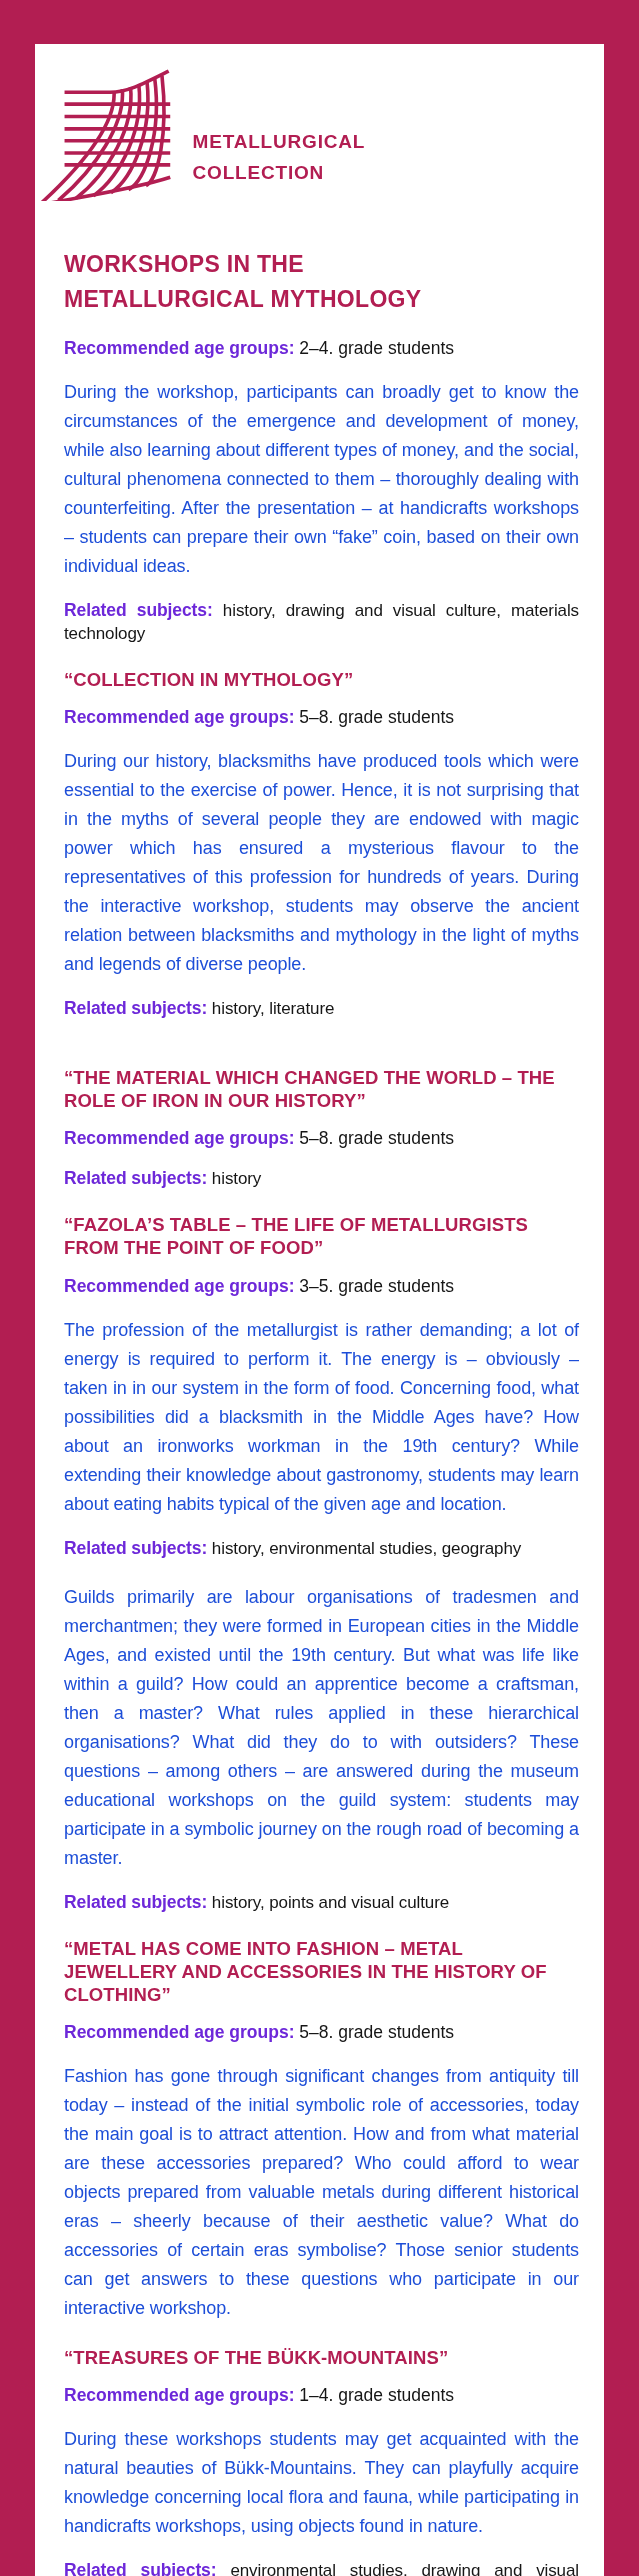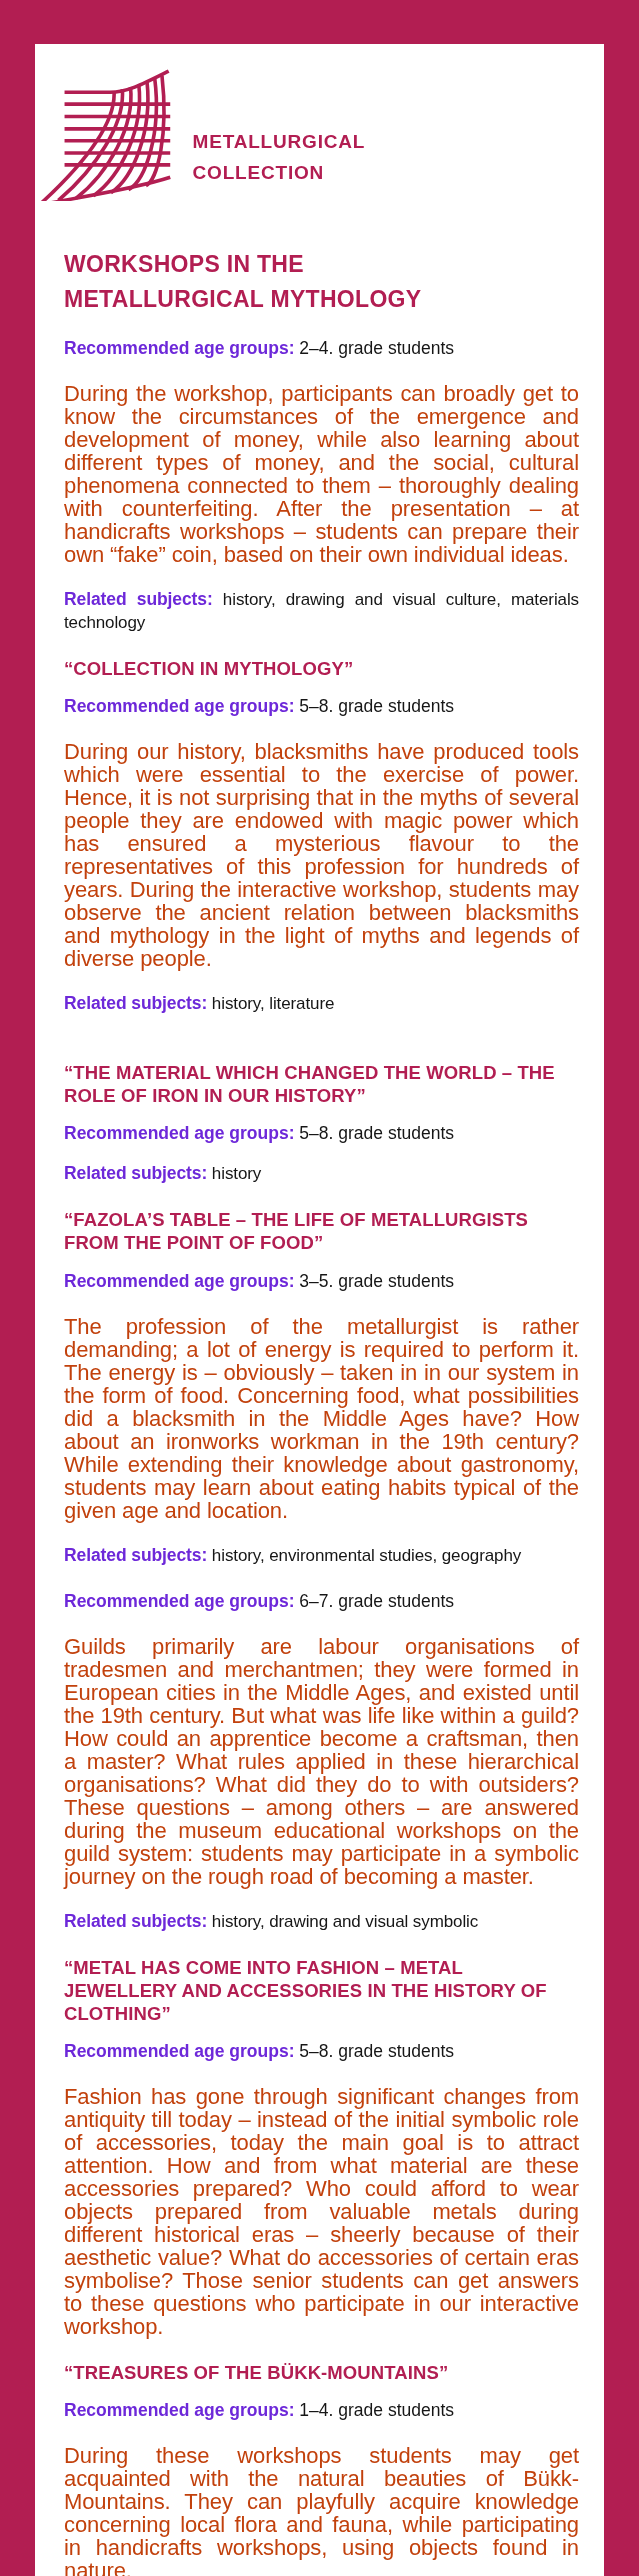--- a/index.html
+++ b/index.html
@@ -60,23 +60,23 @@
     line-height: 23px;
     letter-spacing: 0.1px;
   }
   .age-line {
     font-size: 17.5px;
     line-height: 23px;
     color: #161616;
   }
   .lbl { color: #6d28d9; font-weight: bold; }
   .body-text {
-    font-size: 22px;
-    line-height: 23px;
-    color: #c2410c;
+    font-size: 18px;
+    line-height: 29px;
+    color: #1d4ed8;
     text-align: justify;
     letter-spacing: -0.1px;
   }
   .related {
     font-size: 17px;
     line-height: 23px;
     color: #161616;
     text-align: justify;
     letter-spacing: -0.1px;
   }
@@ -163,28 +163,24 @@
       <span>3–5. grade students</span>
     </div>
     <p class="body-text">The profession of the metallurgist is rather demanding; a lot of energy is required to perform it. The energy is – obviously – taken in in our system in the form of food. Concerning food, what possibilities did a blacksmith in the Middle Ages have? How about an ironworks workman in the 19th century?  While extending their knowledge about gastronomy, students may learn about eating habits typical of the given age and location.</p>
     <p class="related">
       <span class="lbl">Related subjects:</span>
       <span>history, environmental studies, geography</span>
     </p>
   </section>
 
   <section class="workshop">
-    <div class="age-line">
-      <span class="lbl">Recommended age groups:</span>
-      <span>6–7. grade students</span>
-    </div>
     <p class="body-text">Guilds primarily are labour organisations of tradesmen and merchantmen; they were formed in European cities in the Middle Ages, and existed until the 19th century. But what was life like within a guild? How could an apprentice become a craftsman, then a master? What rules applied in these hierarchical organisations? What did they do to with outsiders? These questions – among others – are answered during the museum educational workshops on the guild system: students may participate in a symbolic journey on the rough road of becoming a master.</p>
     <p class="related">
       <span class="lbl">Related subjects:</span>
-      <span>history, drawing and visual symbolic</span>
+      <span>history, points and visual culture</span>
     </p>
   </section>
 
   <section class="workshop">
     <h2 class="ws-title">“METAL HAS COME INTO FASHION – METAL JEWELLERY AND ACCESSORIES IN THE HISTORY OF CLOTHING”</h2>
     <div class="age-line">
       <span class="lbl">Recommended age groups:</span>
       <span>5–8. grade students</span>
     </div>
     <p class="body-text">Fashion has gone through significant changes from antiquity till today – instead of the initial symbolic role of accessories, today the main goal is to attract attention. How and from what material are these accessories prepared? Who could afford to wear objects prepared from valuable metals during different historical eras – sheerly because of their aesthetic value? What do accessories of certain eras symbolise? Those senior students can get answers to these questions who participate in our interactive workshop.</p>

